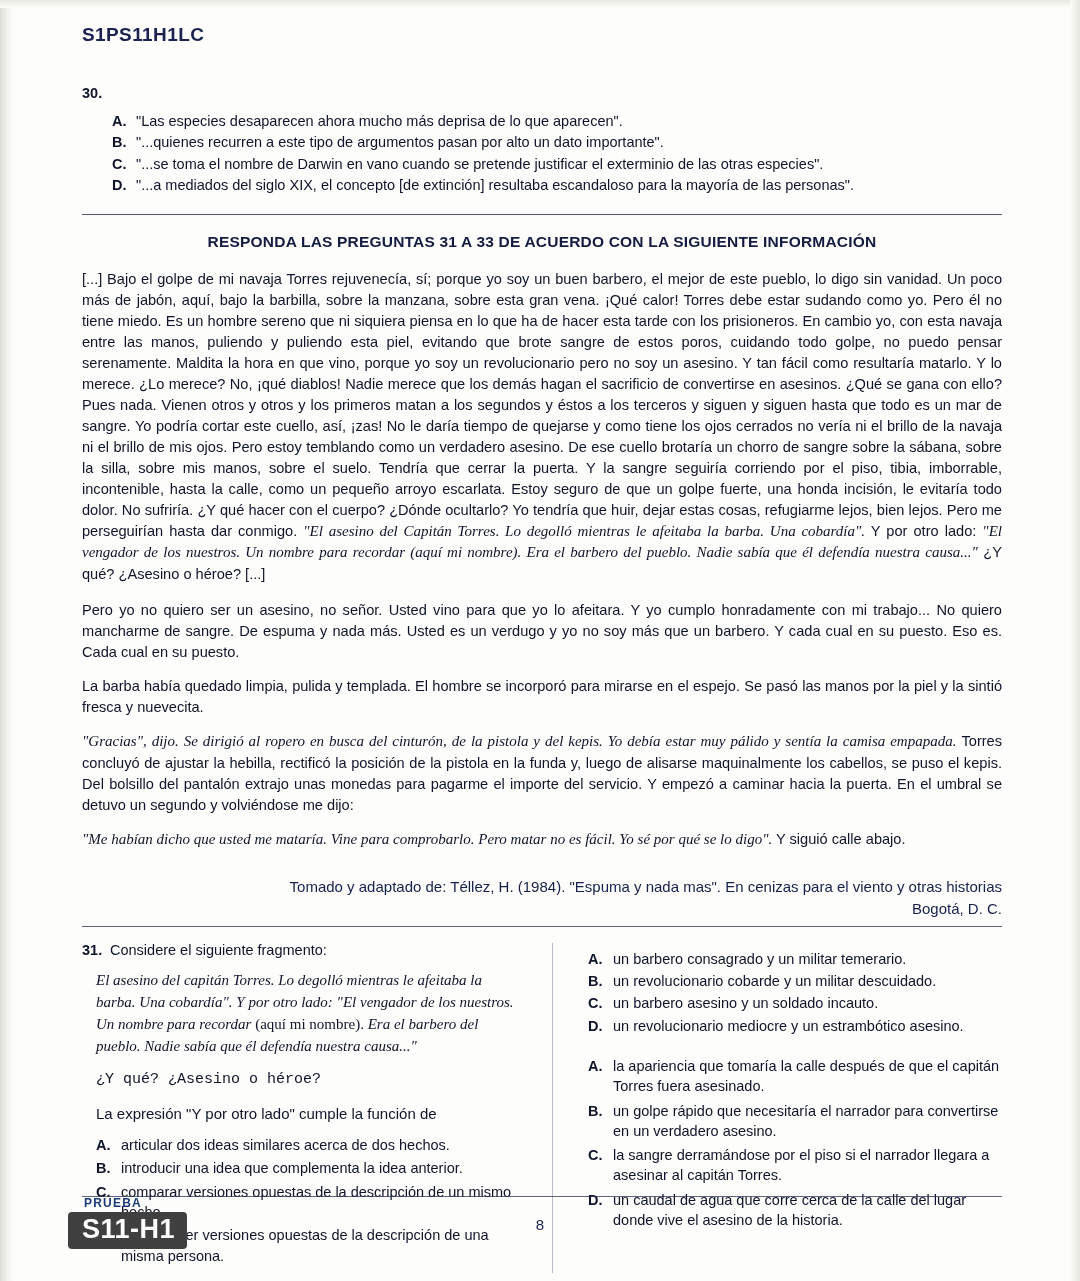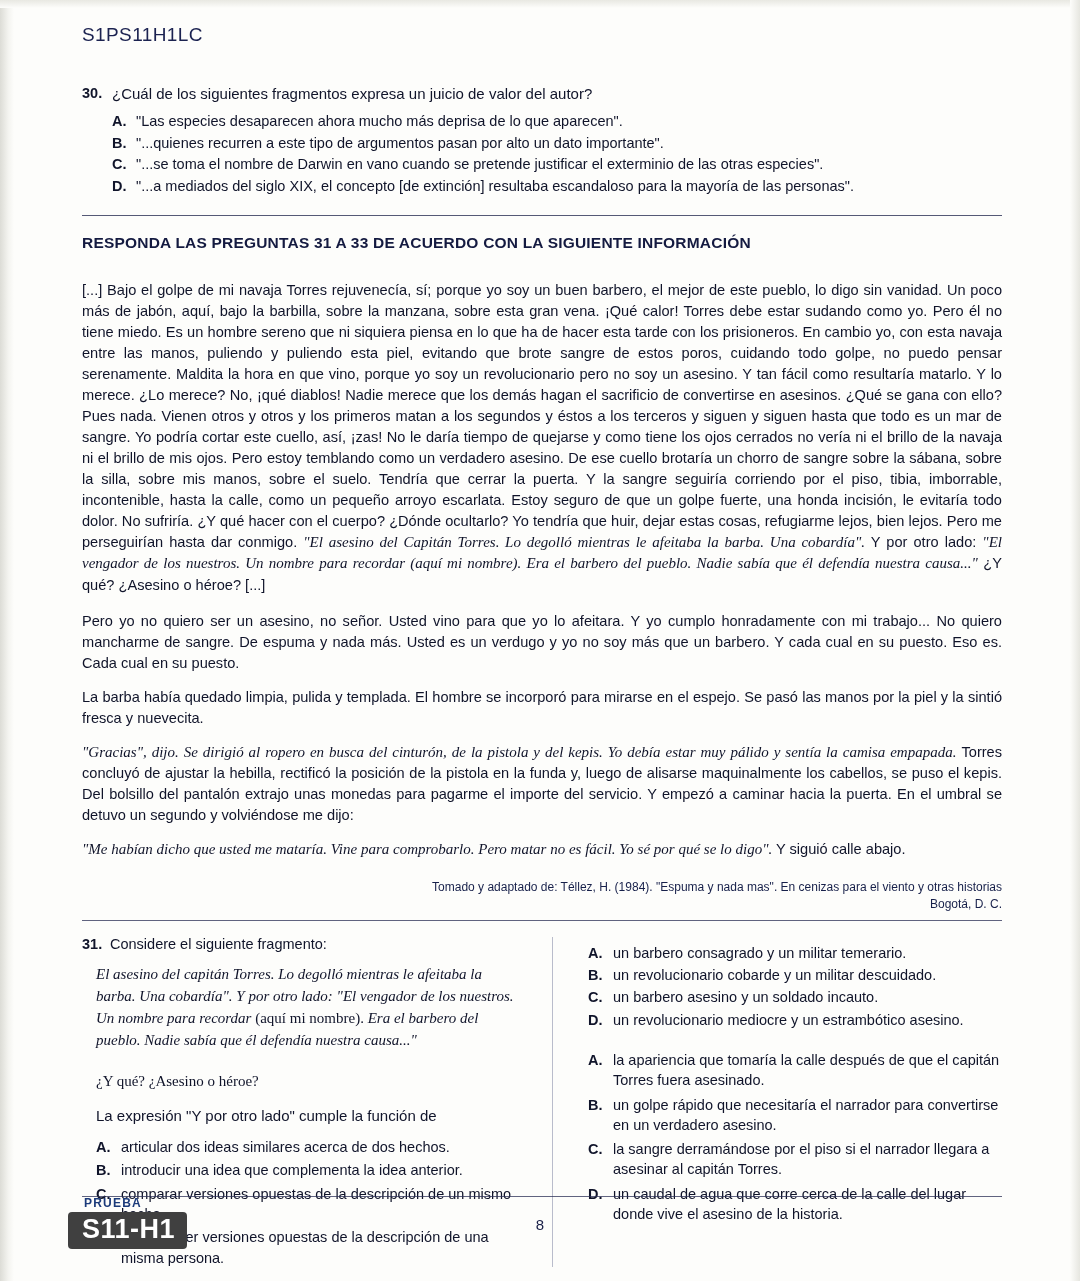--- a/index.html
+++ b/index.html
@@ -40,39 +40,39 @@
     right: 0; top: 0;
     width: 10px; height: 1281px;
     background: linear-gradient(270deg,#e6e6e0 0%, #fdfdfb 100%);
   }
 
   .code-head {
     position: absolute;
     left: 82px;
     top: 24px;
     font-size: 19px;
-    font-weight: normal;
+    font-weight: bold;
     letter-spacing: 0.4px;
     color: #1b2250;
   }
 
   .content {
     position: absolute;
     left: 82px;
     top: 84px;
     width: 920px;
   }
 
   
   .q30 {
     position: relative;
   }
   .q-line {
     display: flex;
-    align-items: center;
+    align-items: flex-end;
     font-size: 14.5px;
     line-height: 1.35;
   }
   .q-num {
     font-weight: bold;
     min-width: 30px;
     font-size: 14.5px;
   }
   .q-stem {
     font-size: 15px;
@@ -96,43 +96,43 @@
 
   .rule {
     border: none;
     border-top: 1.6px solid #2b2f55;
     margin: 18px 0 0 0;
     width: 920px;
     opacity: 0.8;
   }
 
   .instruction {
-    text-align: left;
+    text-align: center;
     font-weight: bold;
     font-size: 15.5px;
     letter-spacing: 0.2px;
     margin-top: 18px;
-    margin-bottom: 28px;
+    margin-bottom: 18px;
     color: #141a40;
   }
 
   .para {
     font-size: 14.6px;
     line-height: 1.44;
     text-align: justify;
     margin-bottom: 13px;
   }
   .para.first { margin-bottom: 15px; }
   .ital { font-style: italic; font-family: "Liberation Serif", serif; font-size: 15px; }
 
   .source {
     text-align: right;
-    font-size: 12px;
+    font-size: 15px;
     line-height: 1.45;
-    margin-top: 18px;
+    margin-top: 26px;
     margin-bottom: 6px;
     color: #17204a;
   }
 
   .rule2 {
     border: none;
     border-top: 1.4px solid #2b2f55;
     margin: 6px 0 0 0;
     width: 920px;
     opacity: 0.75;
@@ -166,24 +166,24 @@
   .frag {
     font-family: "Liberation Serif", serif;
     font-style: italic;
     font-size: 15px;
     line-height: 1.45;
     margin: 10px 0 0 14px;
     width: 420px;
   }
   .frag .roman { font-style: normal; }
   .frag-q {
-    font-family: Liberation Serif, serif;
+    font-family: Liberation Mono, monospace;
     font-style: normal;
     font-size: 15px;
-    margin-top: 20px;
+    margin-top: 12px;
   }
   .sub-stem {
     font-size: 15px;
     margin: 14px 0 0 14px;
   }
   .opts-l {
     margin-top: 13px;
     margin-left: 14px;
   }
   .opts-l .opt { font-size: 14.5px; line-height: 1.4; margin-bottom: 3px; }
@@ -254,21 +254,20 @@
   <div class="scan-top"></div>
   <div class="scan-right"></div>
 
   <div class="code-head">S1PS11H1LC</div>
 
   <div class="content">
 
     <div class="q30">
       <div class="q-line">
         <span class="q-num">30.</span>
-        <span class="q-stem">¿Cuál de los siguientes fragmentos expresa un juicio de valor del autor?</span>
       </div>
       <div class="opts">
         <div class="opt">
           <span class="opt-letter">A.</span>
           <span class="opt-text">"Las especies desaparecen ahora mucho más deprisa de lo que aparecen".</span>
         </div>
         <div class="opt">
           <span class="opt-letter">B.</span>
           <span class="opt-text">"...quienes recurren a este tipo de argumentos pasan por alto un dato importante".</span>
         </div>

